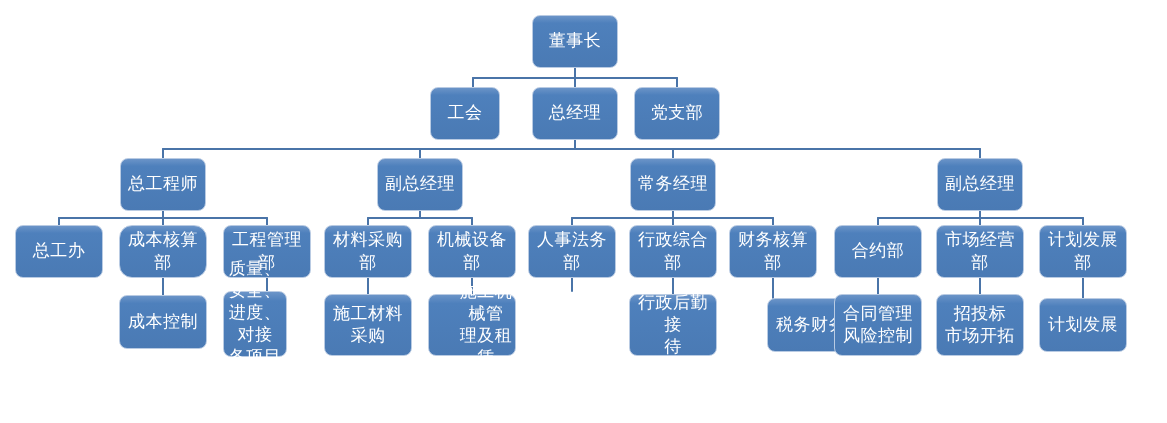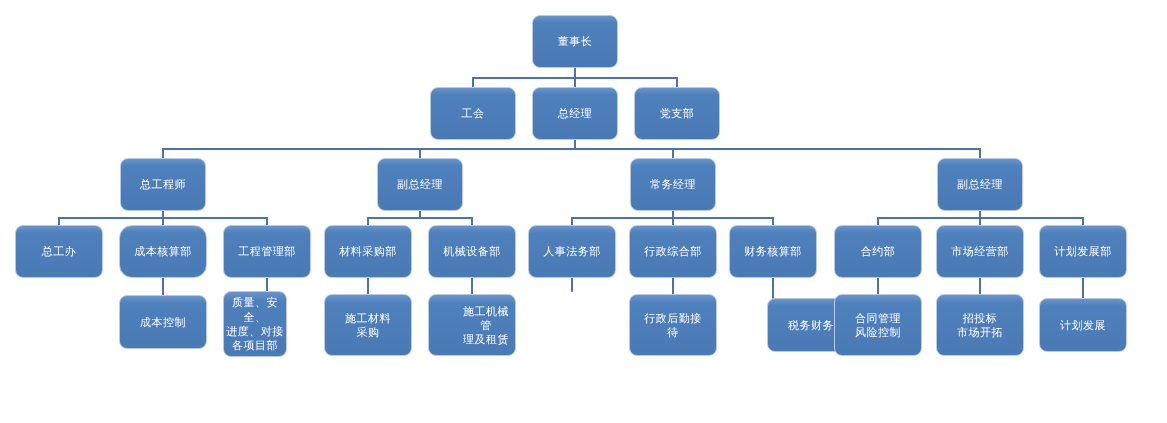--- a/index.html
+++ b/index.html
@@ -25,21 +25,21 @@
     position: absolute;
     box-sizing: border-box;
     background: linear-gradient(180deg, var(--fill-light) 0%, var(--fill) 14%, var(--fill-dark) 100%);
     border: 1.5px solid var(--edge);
     border-radius: 8px;
     color: var(--text);
     display: flex;
     align-items: center;
     justify-content: center;
     text-align: center;
-    font-size: 11px;
+    font-size: 17px;
     line-height: 1.3;
     white-space: pre-line;
     letter-spacing: 0.5px;
   }
   .node .node-label {
     padding: 0 1px;
   }
 </style>
 </head>
 <body>
@@ -81,21 +81,21 @@
       <line x1="368" y1="278" x2="368" y2="294" stroke="#4a74a8" stroke-width="2" stroke-linecap="round"></line>
       <line x1="472" y1="278" x2="472" y2="294" stroke="#4a74a8" stroke-width="2" stroke-linecap="round"></line>
       <line x1="572" y1="278" x2="572" y2="291" stroke="#4a74a8" stroke-width="2" stroke-linecap="round"></line>
       <line x1="673" y1="278" x2="673" y2="294" stroke="#4a74a8" stroke-width="2" stroke-linecap="round"></line>
       <line x1="773" y1="278" x2="773" y2="298" stroke="#4a74a8" stroke-width="2" stroke-linecap="round"></line>
       <line x1="878" y1="278" x2="878" y2="294" stroke="#4a74a8" stroke-width="2" stroke-linecap="round"></line>
       <line x1="980" y1="278" x2="980" y2="294" stroke="#4a74a8" stroke-width="2" stroke-linecap="round"></line>
       <line x1="1083" y1="278" x2="1083" y2="298" stroke="#4a74a8" stroke-width="2" stroke-linecap="round"></line>
     </svg>
     <div class="node" style="left: 532px; top: 15px; width: 86px; height: 53px;"><span class="node-label">董事长</span></div>
-    <div class="node" style="left: 430px; top: 87px; width: 86px; height: 53px; justify-content: center;"><span class="node-label">工会</span></div>
+    <div class="node" style="left: 430px; top: 87px; width: 70px; height: 53px; justify-content: center;"><span class="node-label">工会</span></div>
     <div class="node" style="left: 532px; top: 87px; width: 86px; height: 53px;"><span class="node-label">总经理</span></div>
     <div class="node" style="left: 634px; top: 87px; width: 86px; height: 53px;"><span class="node-label">党支部</span></div>
     <div class="node" style="left: 120px; top: 158px; width: 86px; height: 53px;"><span class="node-label">总工程师</span></div>
     <div class="node" style="left: 377px; top: 158px; width: 86px; height: 53px;"><span class="node-label">副总经理</span></div>
     <div class="node" style="left: 630px; top: 158px; width: 86px; height: 53px;"><span class="node-label">常务经理</span></div>
     <div class="node" style="left: 937px; top: 158px; width: 86px; height: 53px;"><span class="node-label">副总经理</span></div>
     <div class="node" style="left: 15px; top: 225px; width: 88px; height: 53px;"><span class="node-label">总工办</span></div>
     <div class="node" style="left: 119px; top: 225px; width: 88px; height: 53px; border-radius: 13px;"><span class="node-label">成本核算部</span></div>
     <div class="node" style="left: 223px; top: 225px; width: 88px; height: 53px;"><span class="node-label">工程管理部</span></div>
     <div class="node" style="left: 324px; top: 225px; width: 88px; height: 53px;"><span class="node-label">材料采购部</span></div>

